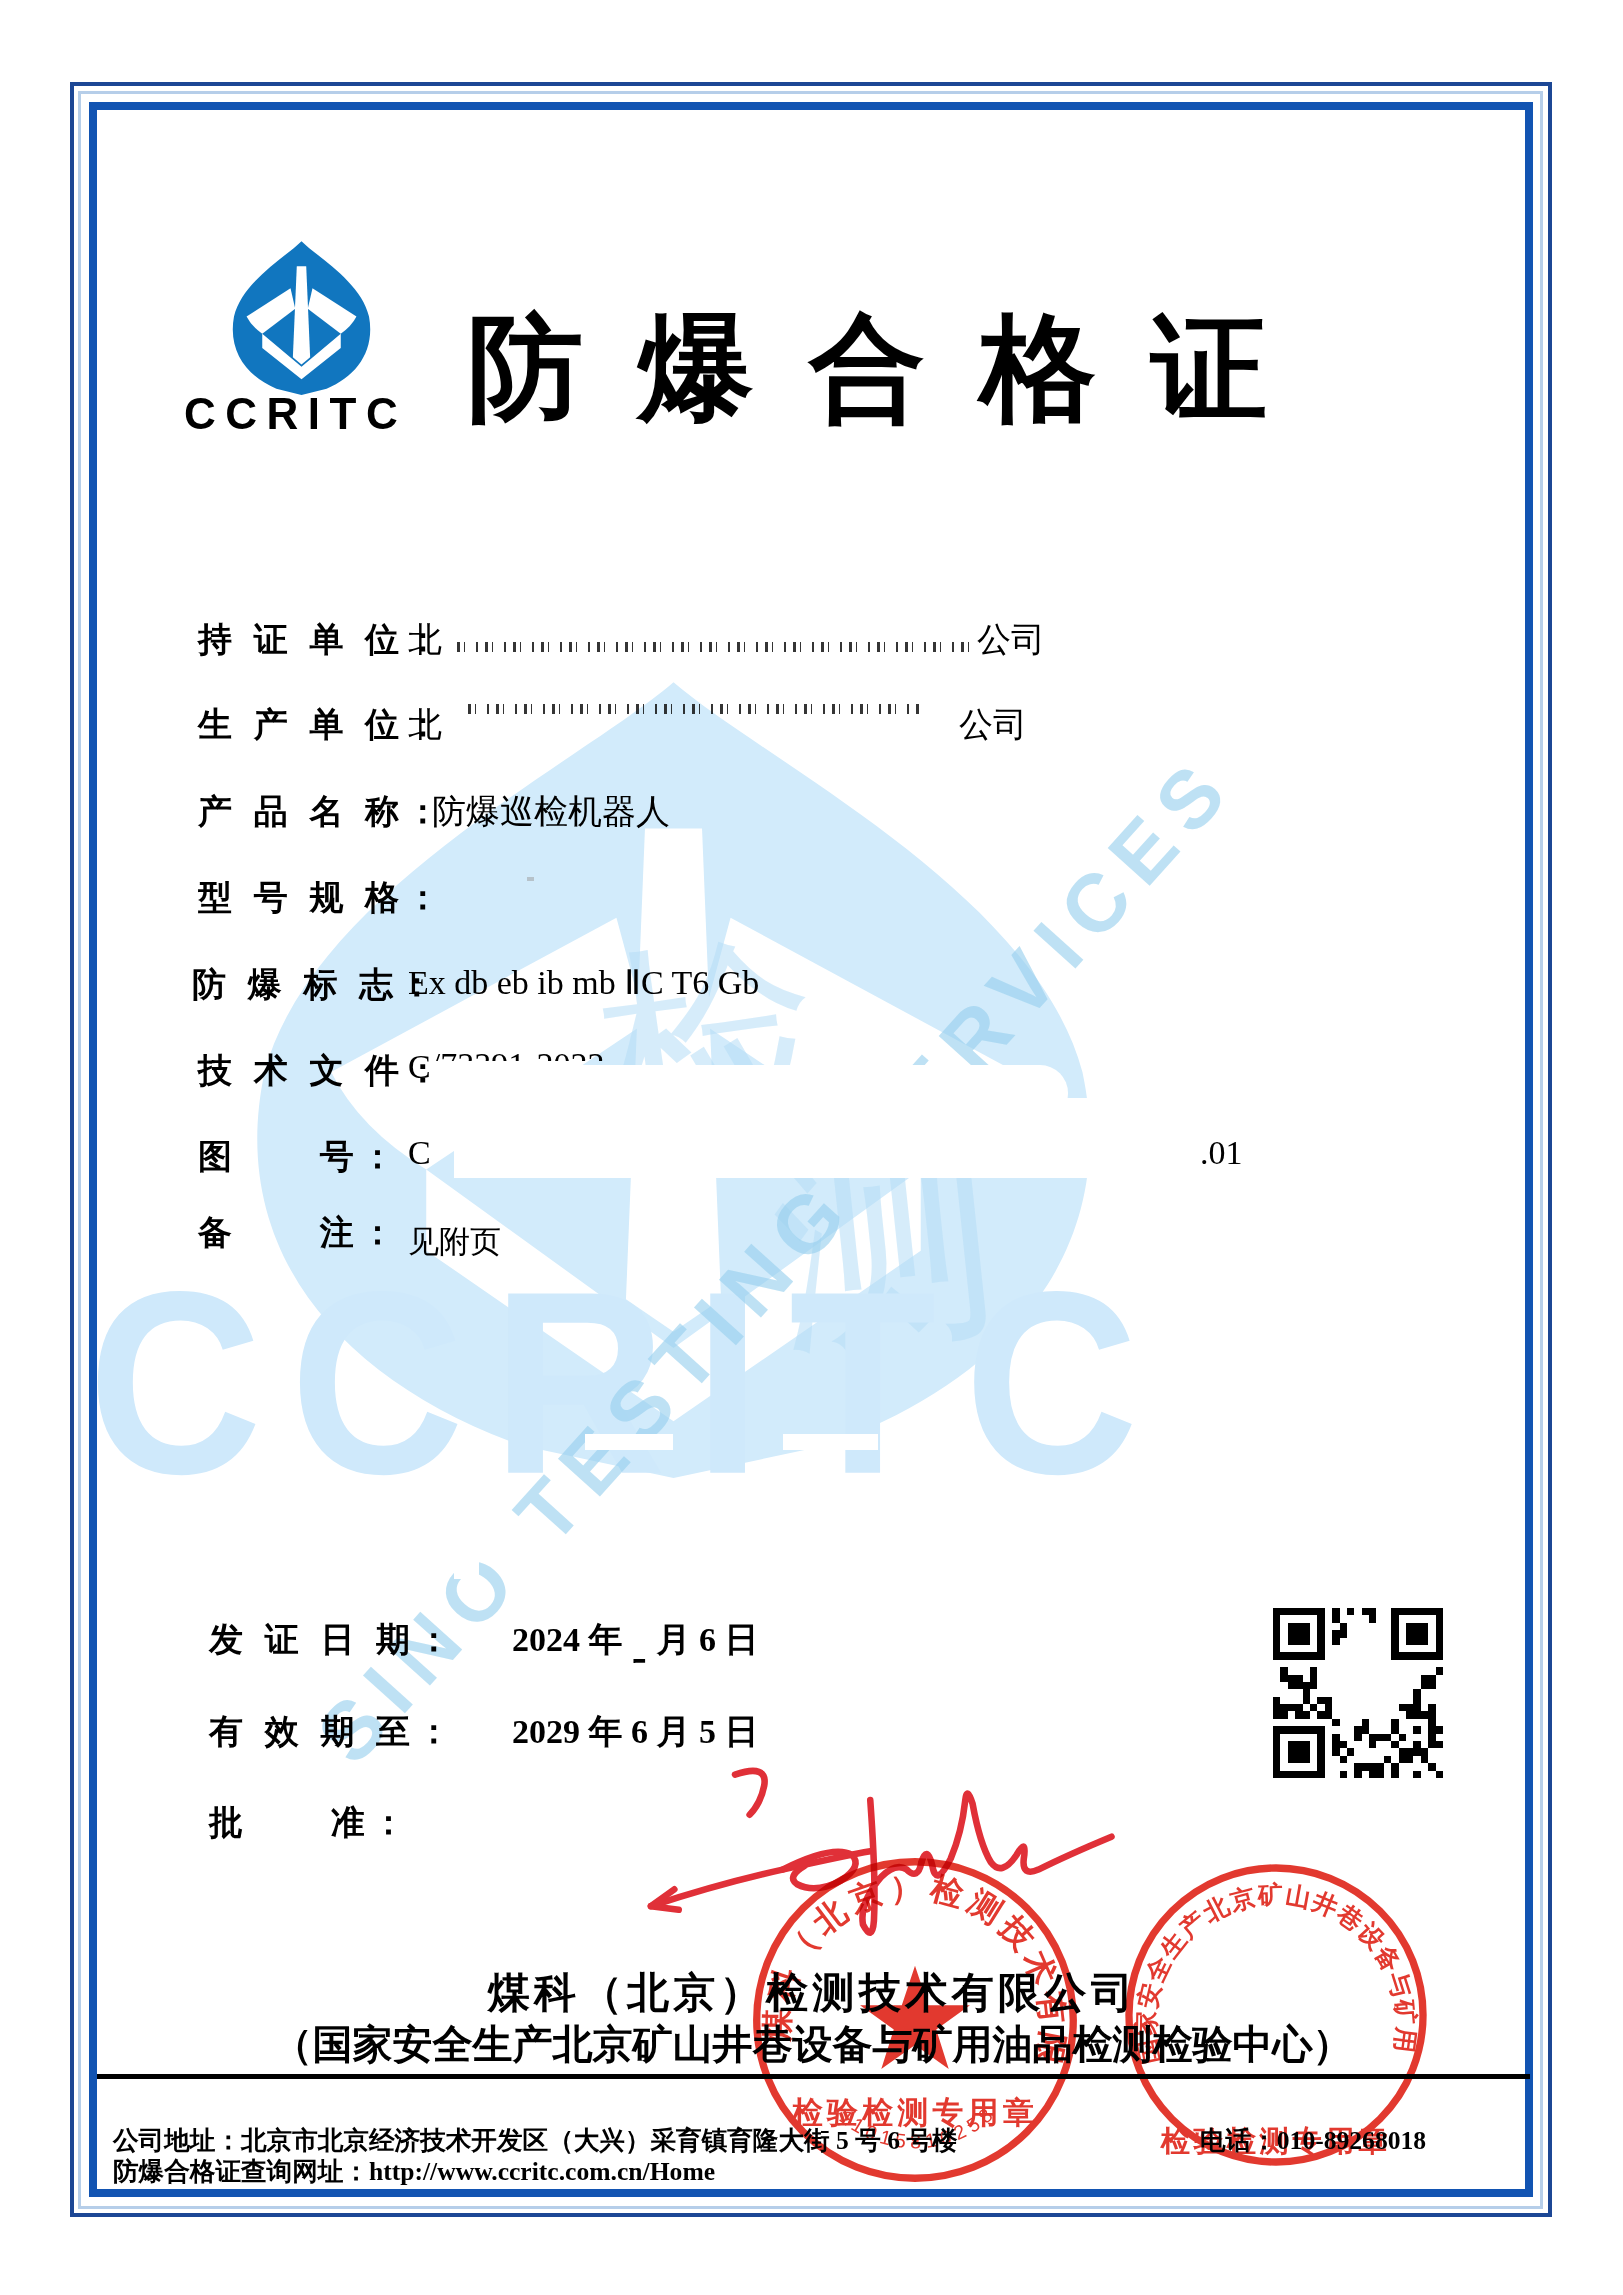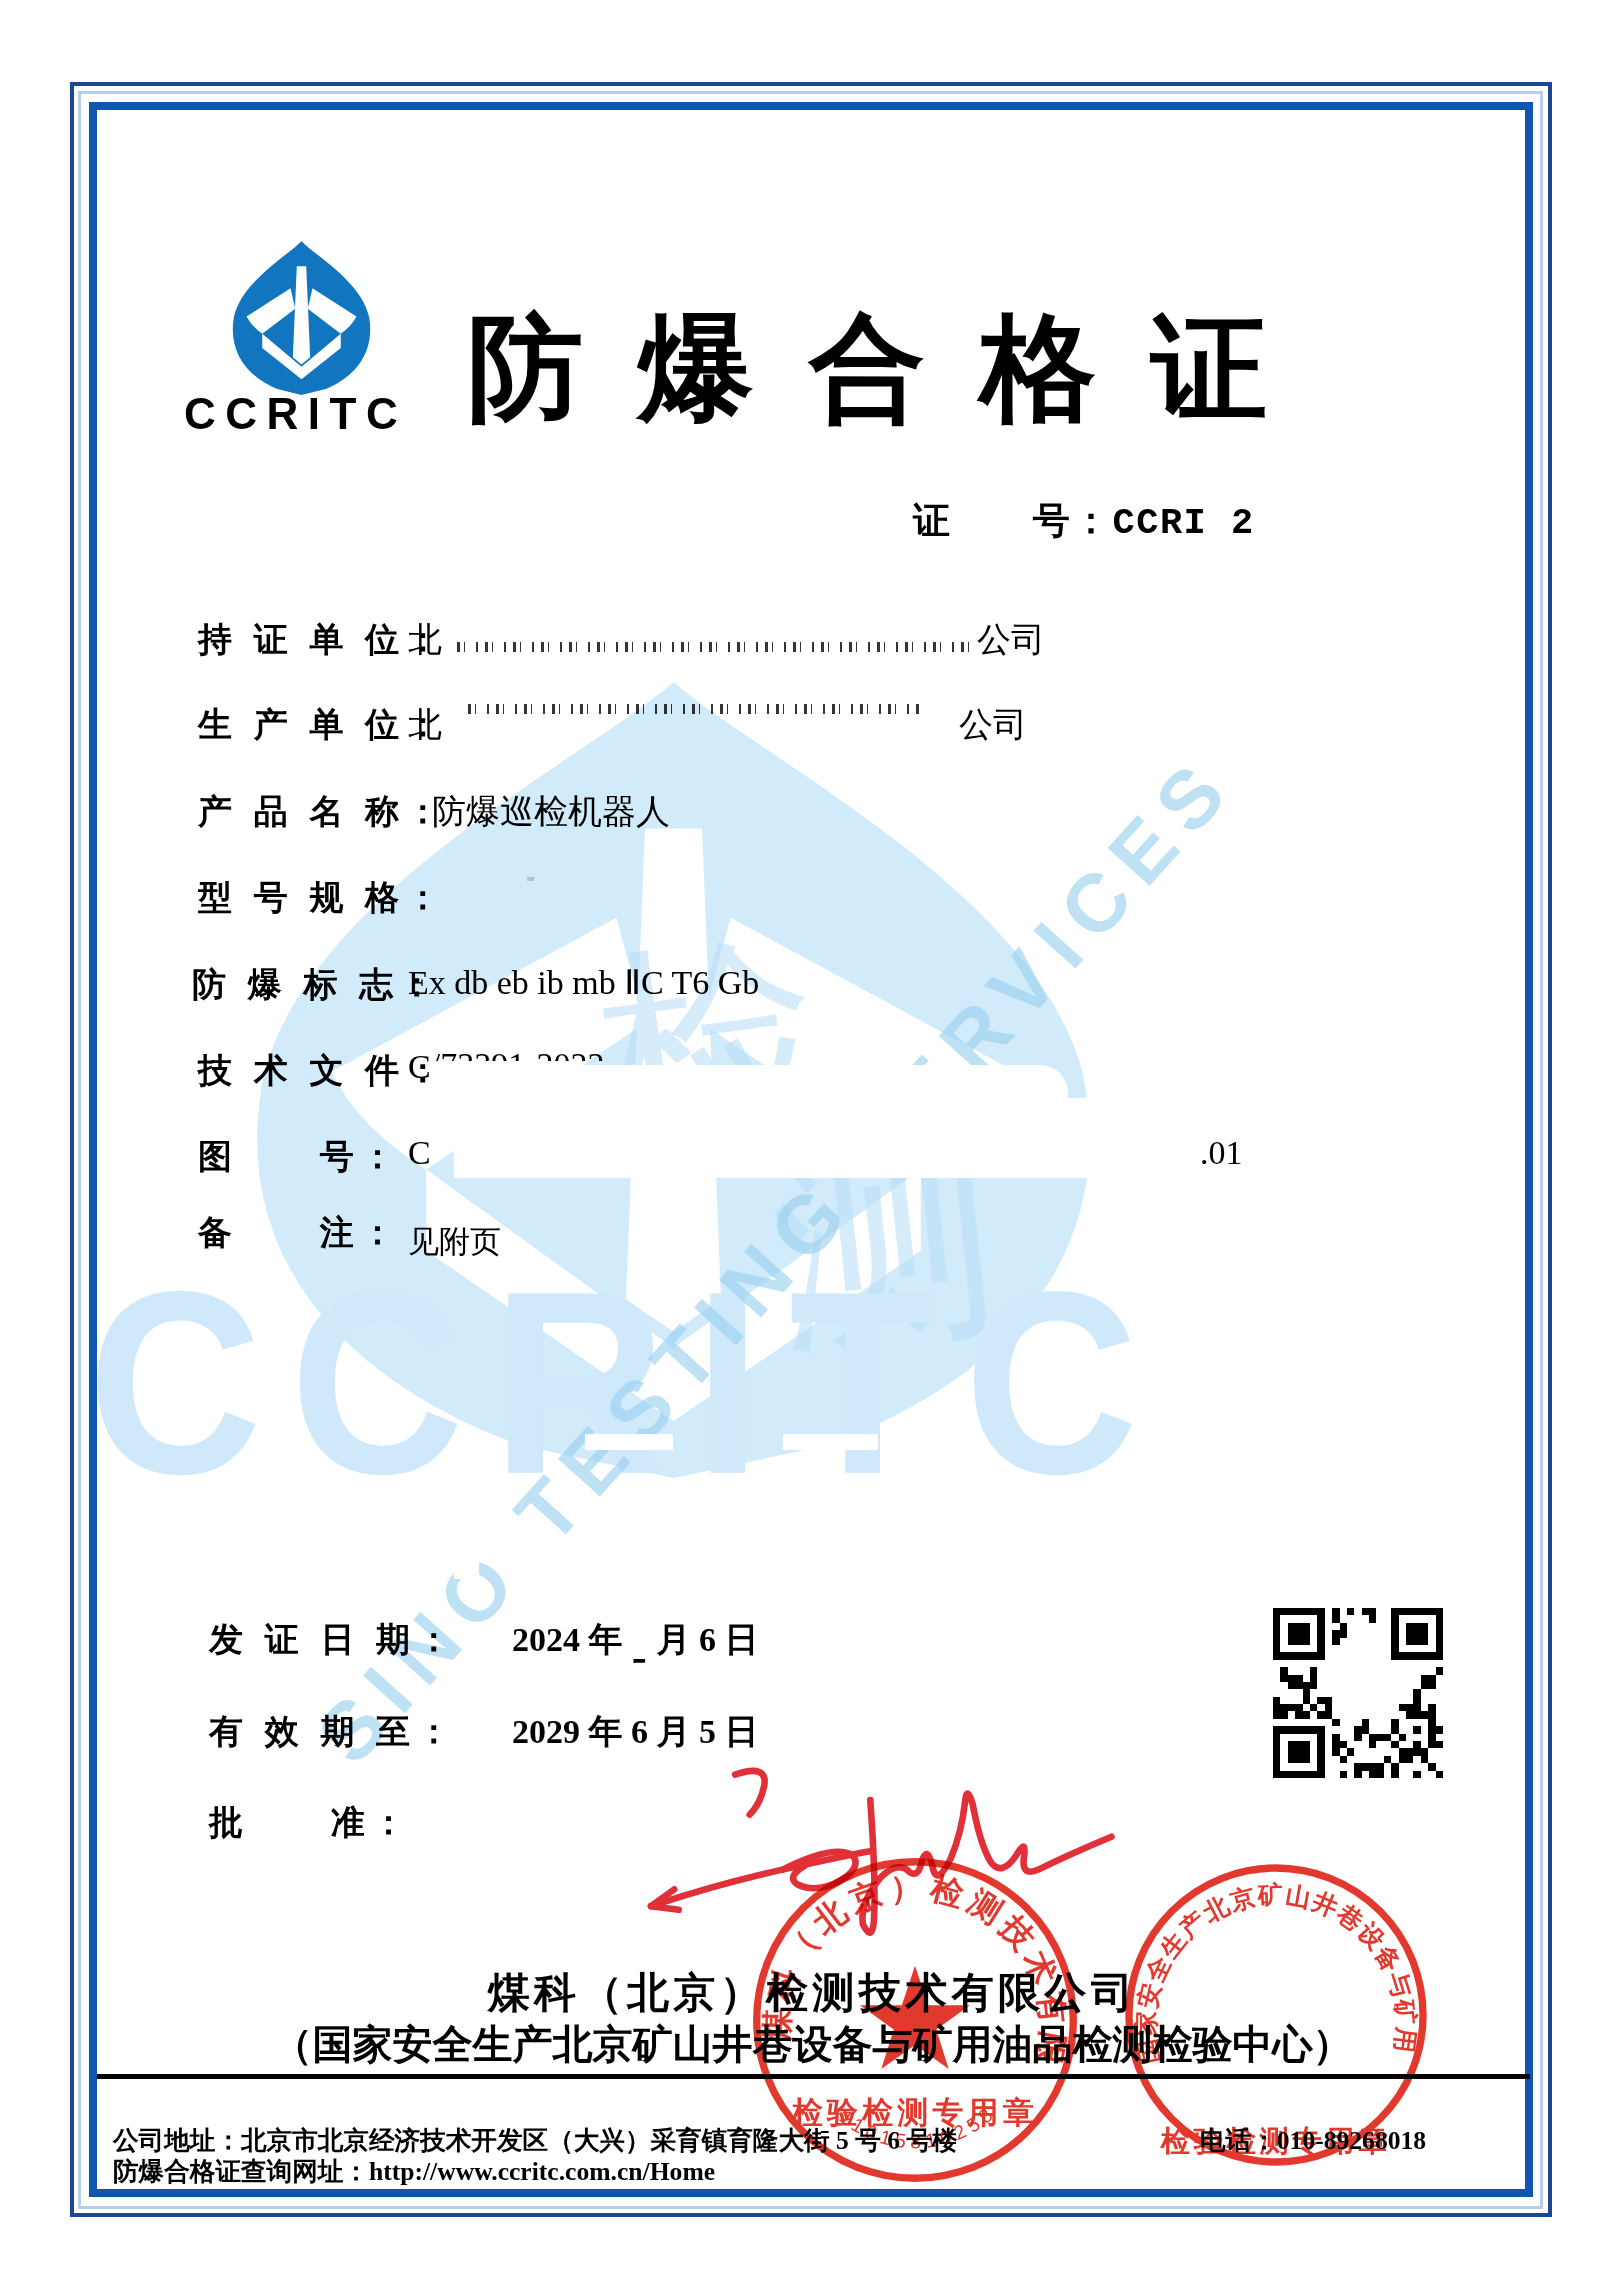--- a/index.html
+++ b/index.html
@@ -67,23 +67,20 @@
     <path d="M50 2 C60 12 88 28 93 50 C97 72 85 88 66 96 L50 100 L34 96 C15 88 3 72 7 50 C12 28 40 12 50 2 Z" fill="#1176bf"></path>
     <path d="M47 18 L53 18 L55.5 76 L50 80.5 L44.5 76 Z" fill="#ffffff"></path>
     <path d="M15 50 L43 32 L46 45 L25 61 Q18 56 15 50 Z" fill="#ffffff"></path>
     <path d="M85 50 L57 32 L54 45 L75 61 Q82 56 85 50 Z" fill="#ffffff"></path>
     <path d="M25 61 L50 82 L75 61 L75 70 L50 90 L25 70 Z" fill="#ffffff"></path>
   </svg>
   <div class="abs brand-text" style="left:184px;top:389px;">CCRITC</div>
 
   <div class="abs doc-title" style="left:467px;top:291px;">防爆合格证</div>
 
-  <div class="abs certno" style="left:913px;top:496px;">
-    <span>证　　号：</span><span style="font-family:'Liberation Mono',monospace;letter-spacing:1.5px;">CCRI 2</span>
-  </div>
 
   <div class="abs lbl" style="left:198px;top:617px;">持 证 单 位：</div>
   <div class="abs val" style="left:408px;top:617px;">北</div>
   <div class="frag" style="left:457px;top:642px;width:512px;"></div>
   <div class="abs val" style="left:977px;top:617px;">公司</div>
 
   <div class="abs lbl" style="left:198px;top:702px;">生 产 单 位：</div>
   <div class="abs val" style="left:408px;top:702px;">北</div>
   <div class="frag" style="left:468px;top:704px;width:454px;"></div>
   <div class="abs val" style="left:959px;top:702px;">公司</div>

